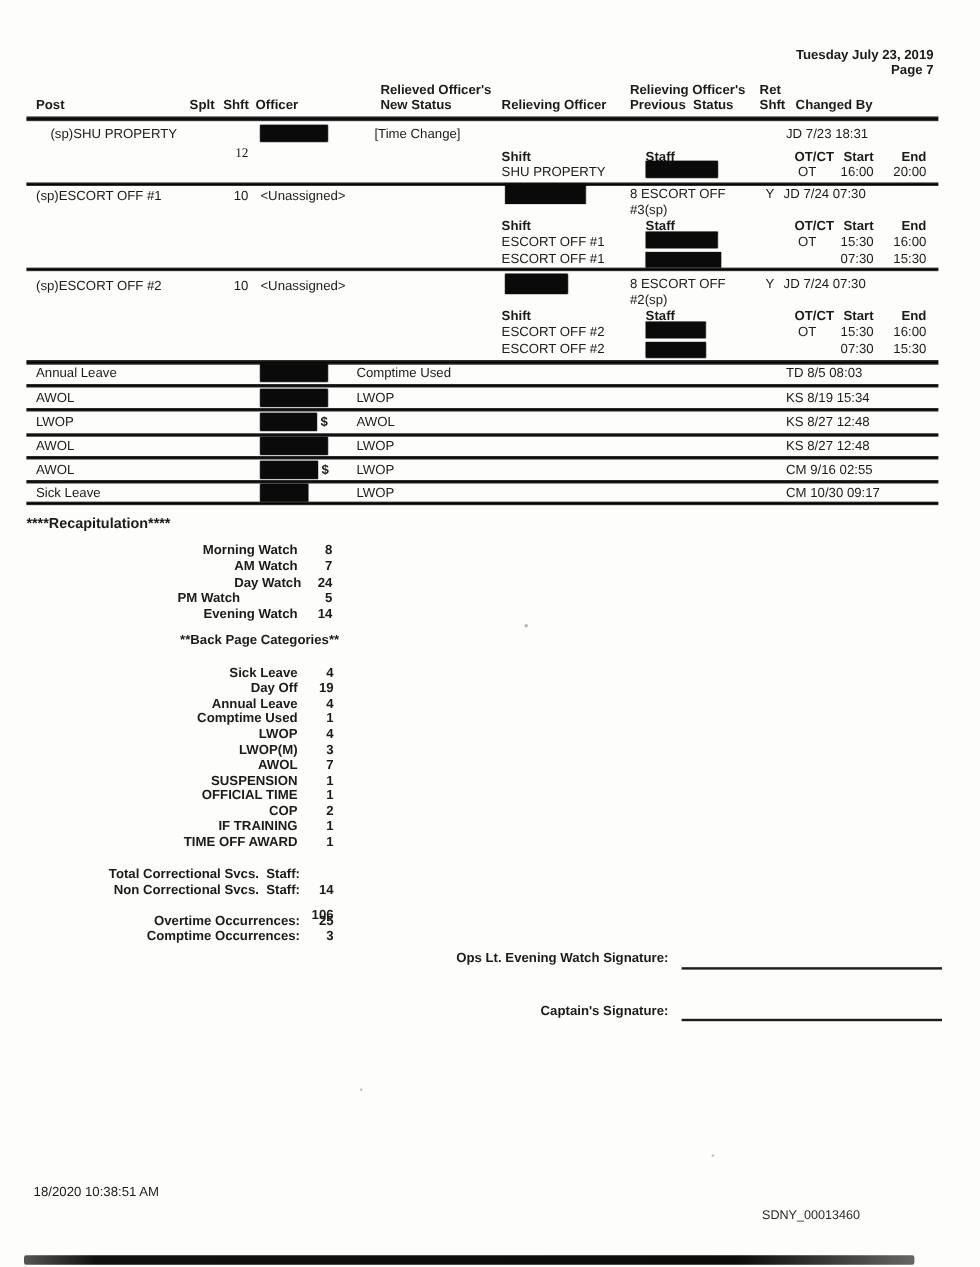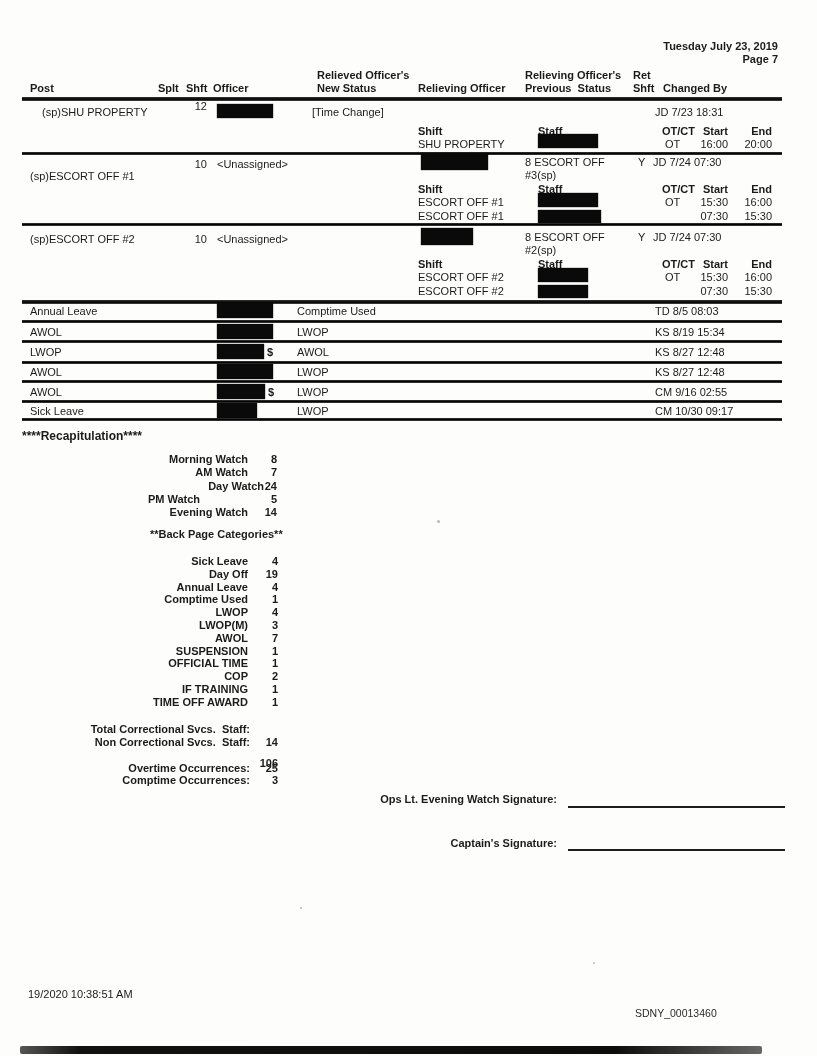--- a/index.html
+++ b/index.html
@@ -41,41 +41,41 @@
     <span class="t b" style="left:525px;top:69px;">Relieving Officer's</span>
     <span class="t b" style="left:525px;top:82px;">Previous  Status</span>
     <span class="t b" style="left:633px;top:69px;">Ret</span>
     <span class="t b" style="left:633px;top:82px;">Shft</span>
     <span class="t b" style="left:663px;top:82px;">Changed By</span>
     <div class="hr thick" style="top:97px;"></div>
   </div>
 
   <div>
     <span class="t" style="left:30px;top:106px;margin-left:12px;">(sp)SHU PROPERTY</span>
-    <span class="t r" style="left:183px;top:100px;width:24px;">12</span>
+    <span class="t r" style="left:183px;top:122px;width:24px;font-family:Liberation Serif, serif;">12</span>
     <div class="redact" style="left:217px;top:104px;width:56px;height:14px;"></div>
     <span class="t" style="left:312px;top:106px;">[Time Change]</span>
     <span class="t" style="left:655px;top:106px;">JD 7/23 18:31</span>
 
     <span class="t b" style="left:418px;top:125px;">Shift</span>
     <span class="t b" style="left:538px;top:125px;">Staff</span>
     <span class="t b" style="left:662px;top:125px;">OT/CT</span>
     <span class="t b r" style="left:690px;top:125px;width:38px;">Start</span>
     <span class="t b r" style="left:730px;top:125px;width:42px;">End</span>
 
     <span class="t" style="left:418px;top:138px;">SHU PROPERTY</span>
     <div class="redact" style="left:538px;top:134px;width:60px;height:14px;"></div>
     <span class="t" style="left:665px;top:138px;">OT</span>
     <span class="t r" style="left:690px;top:138px;width:38px;">16:00</span>
     <span class="t r" style="left:730px;top:138px;width:42px;">20:00</span>
     <div class="hr" style="top:152px;"></div>
   </div>
 
   <div>
-    <span class="t" style="left:30px;top:158px;margin-top:12px;">(sp)ESCORT OFF #1</span>
+    <span class="t" style="left:30px;top:158px;">(sp)ESCORT OFF #1</span>
     <span class="t r" style="left:183px;top:158px;width:24px;">10</span>
     <span class="t" style="left:217px;top:158px;">&lt;Unassigned&gt;</span>
     <div class="redact" style="left:421px;top:153px;width:67px;height:17px;"></div>
     <span class="t" style="left:525px;top:156px;">8 ESCORT OFF</span>
     <span class="t" style="left:525px;top:169px;">#3(sp)</span>
     <span class="t" style="left:638px;top:156px;">Y</span>
     <span class="t" style="left:653px;top:156px;">JD 7/24 07:30</span>
 
     <span class="t b" style="left:418px;top:183px;">Shift</span>
     <span class="t b" style="left:538px;top:183px;">Staff</span>
@@ -166,21 +166,21 @@
     <div class="hr" style="top:418px;"></div>
   </div>
 
   <div>
     <span class="t b" style="left:22px;top:430px;font-size:12px;">****Recapitulation****</span>
 
     <span class="t b r" style="left:100px;top:453px;width:148px;">Morning Watch</span>
     <span class="t b r" style="left:250px;top:453px;width:27px;">8</span>
     <span class="t b r" style="left:100px;top:466px;width:148px;">AM Watch</span>
     <span class="t b r" style="left:250px;top:466px;width:27px;">7</span>
-    <span class="t b r" style="left:116px;top:480px;width:148px;">Day Watch</span>
+    <span class="t b r" style="left:103px;top:480px;width:148px;">Day Watch</span>
     <span class="t b r" style="left:250px;top:480px;width:27px;">24</span>
     <span class="t b r" style="left:100px;top:493px;width:148px;text-align:center;">PM Watch</span>
     <span class="t b r" style="left:250px;top:493px;width:27px;">5</span>
     <span class="t b r" style="left:100px;top:506px;width:148px;">Evening Watch</span>
     <span class="t b r" style="left:250px;top:506px;width:27px;">14</span>
 
     <span class="t b" style="left:150px;top:528px;">**Back Page Categories**</span>
 
     <span class="t b r" style="left:100px;top:555px;width:148px;">Sick Leave</span>
     <span class="t b r" style="left:250px;top:555px;width:28px;">4</span>
@@ -218,21 +218,21 @@
     <span class="t b r" style="left:252px;top:774px;width:26px;">3</span>
   </div>
 
   <div>
     <span class="t b r" style="left:300px;top:793px;width:257px;">Ops Lt. Evening Watch Signature:</span>
     <div class="sigline" style="left:568px;top:806px;"></div>
     <span class="t b r" style="left:300px;top:837px;width:257px;">Captain's Signature:</span>
     <div class="sigline" style="left:568px;top:849px;"></div>
   </div>
 
-  <span class="t" style="left:28px;top:988px;">19/2020 10:38:51 AM</span>
+  <span class="t" style="left:28px;top:988px;">18/2020 10:38:51 AM</span>
   <span class="t sm" style="left:635px;top:1007px;color:#2a2a2a;">SDNY_00013460</span>
 
   <div class="speck" style="left:437px;top:520px;"></div>
   <div class="speck" style="left:300px;top:907px;width:2px;height:2px;"></div>
   <div class="speck" style="left:593px;top:962px;width:2px;height:2px;"></div>
   <div class="scanbar"></div>
 
 </div>
 
 </body></html>

